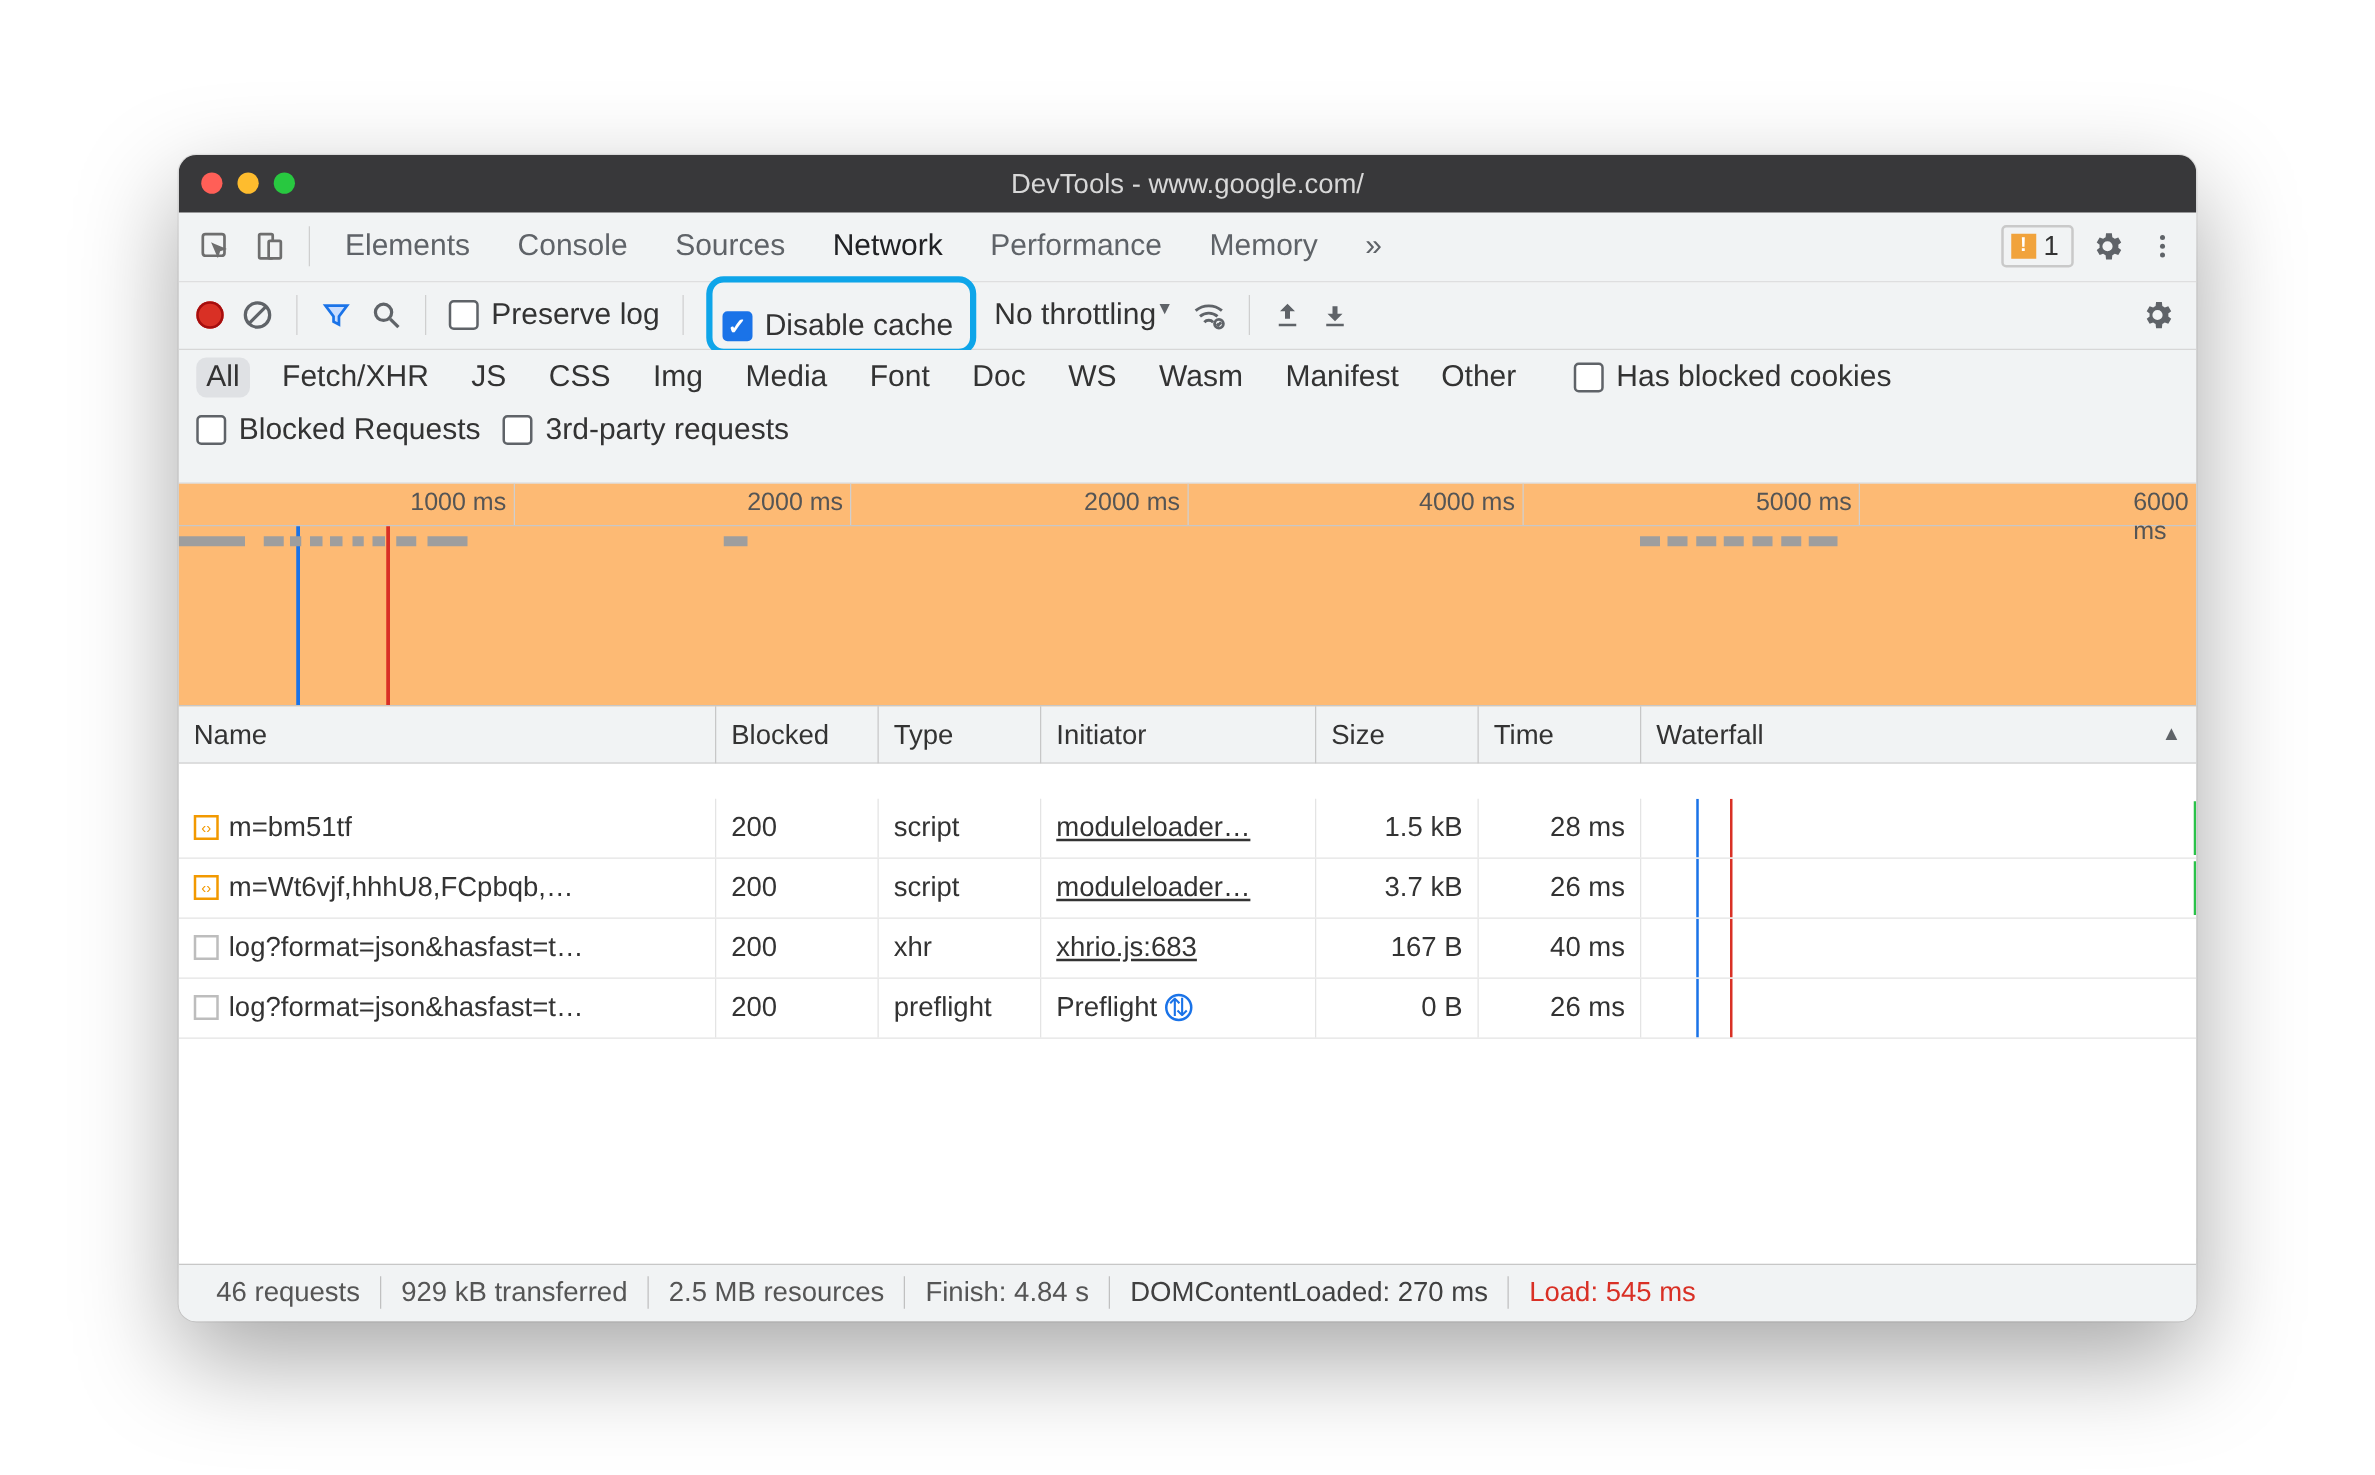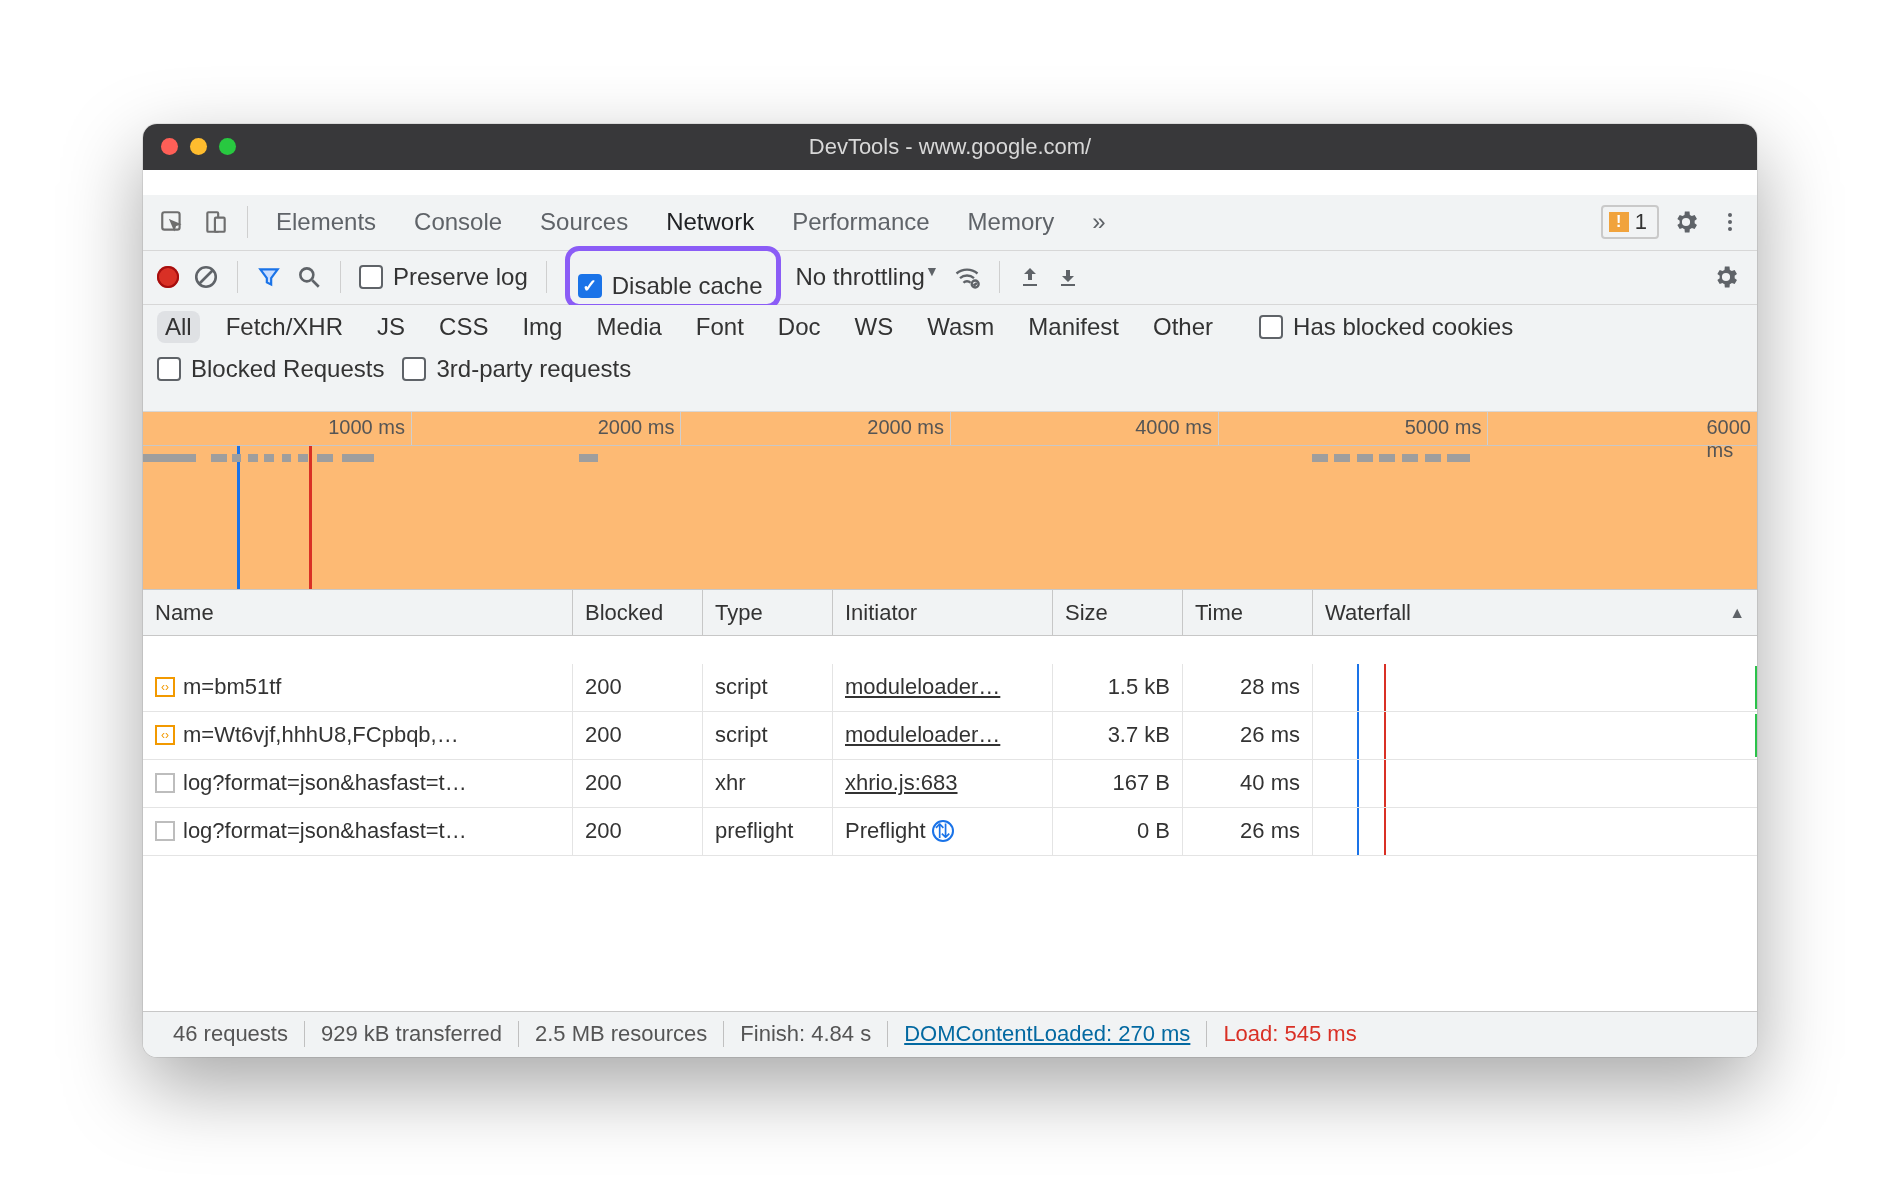--- a/index.html
+++ b/index.html
@@ -48,21 +48,20 @@
   .tabrow {
     height: 56px;
     border-bottom: 1px solid #d7d7d7;
     display: flex;
     align-items: center;
     padding: 0 10px 0 12px;
     gap: 10px;
     font-size: 24px;
     color: #555;
     background: #f1f3f4;
-    margin-top: 25px;
   }
   .tool-icon { width: 34px; height: 34px; display:flex; align-items:center; justify-content:center; color:#6e6e6e; }
   .tab { padding: 0 14px; cursor: pointer; color:#5f6368; }
   .tab.active { color: #202124; font-weight: 500; }
   .vsep { width:1px; height:32px; background:#cfcfcf; margin:0 4px; }
   .spacer { flex: 1; }
   .badge-issues {
     border: 2px solid #c9c9c9;
     border-radius: 4px;
     padding: 2px 10px 2px 6px;
@@ -84,21 +83,21 @@
   }
   .rec-dot { width:22px; height:22px; border-radius:50%; background:#d93025; box-shadow:0 0 0 2px #a50e0e inset;}
   .ban-icon, .funnel-icon, .mag-icon, .wifi-icon, .up-icon, .down-icon { color:#5f6368; }
   .funnel-icon svg path { stroke: #1a73e8; }
   .cbx {
     width:24px; height:24px; border:2px solid #5f6368; border-radius:4px; display:inline-flex; align-items:center; justify-content:center; background:#fff;
   }
   .cbx.checked { background:#1a73e8; border-color:#1a73e8; color:#fff; }
   .cbx.checked::after { content:"✓"; font-size:18px; font-weight:bold; }
   .highlight-box {
-    border: 5px solid #8b5cf6;
+    border: 5px solid #0ea5e9;
     border-radius: 14px;
     padding: 21px 14px 4px 8px;
     display:flex; align-items:center; gap:10px;
   }
   .throttling { display:flex; align-items:flex-start; gap:0; color:#333;}
   .tri-down { font-size:14px; color:#5f6368; }
   
   .filterrow1, .filterrow2, .filterrow3 {
     background: #f1f3f4;
     display:flex; align-items:center;
@@ -179,21 +178,21 @@
     height:46px;
     border-top:1px solid #c7c7c7;
     background:#f1f3f4;
     display:flex; align-items:center;
     font-size:22px; color:#555;
     padding: 0 14px;
     gap: 0;
   }
   .statusbar .seg { padding: 0 16px; border-right:1px solid #c0c0c0; }
   .statusbar .seg:last-child { border-right:none; }
-  .dcl { color:#0369a1;text-decoration:underline; }
+  .dcl { color:#404040; }
   .load { color:#d93025; }
   .sort-arrow { font-size:16px; color:#5f6368; }
   svg { display:block; }
   .preflight-icon { color:#1a73e8; font-size:20px; border:2px solid #1a73e8; border-radius:50%; width:22px; height:22px; display:inline-flex;align-items:center;justify-content:center; margin-left:6px;}
 </style>
 </head>
 <body>
 
 <div class="window">
 

